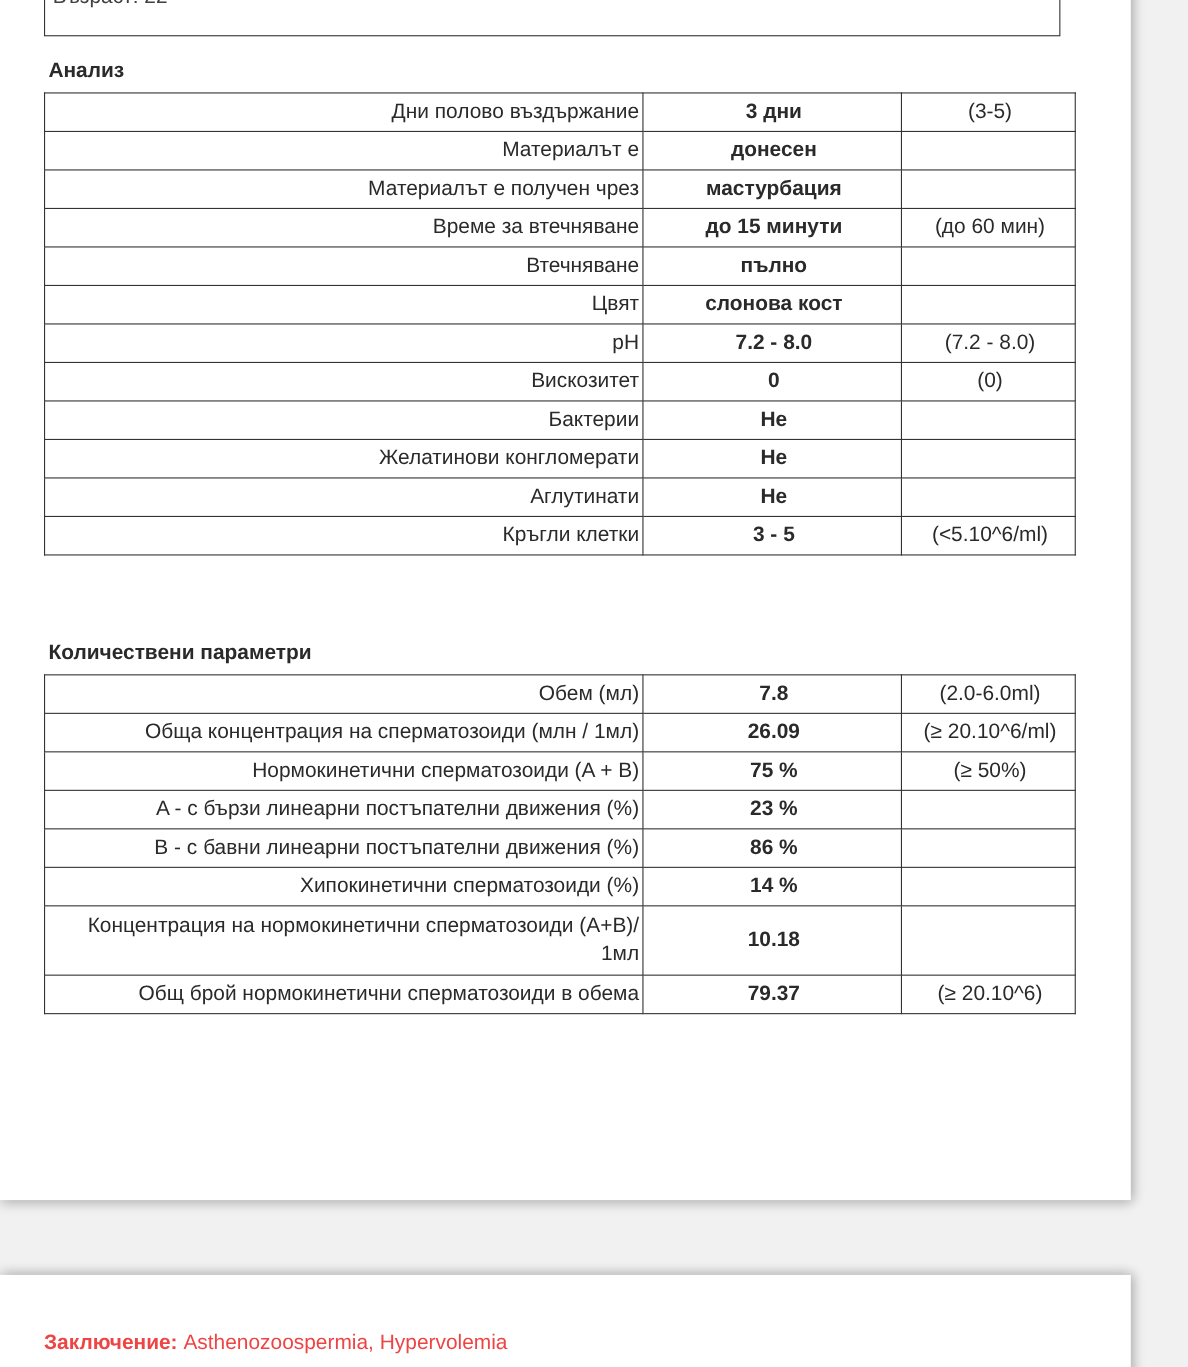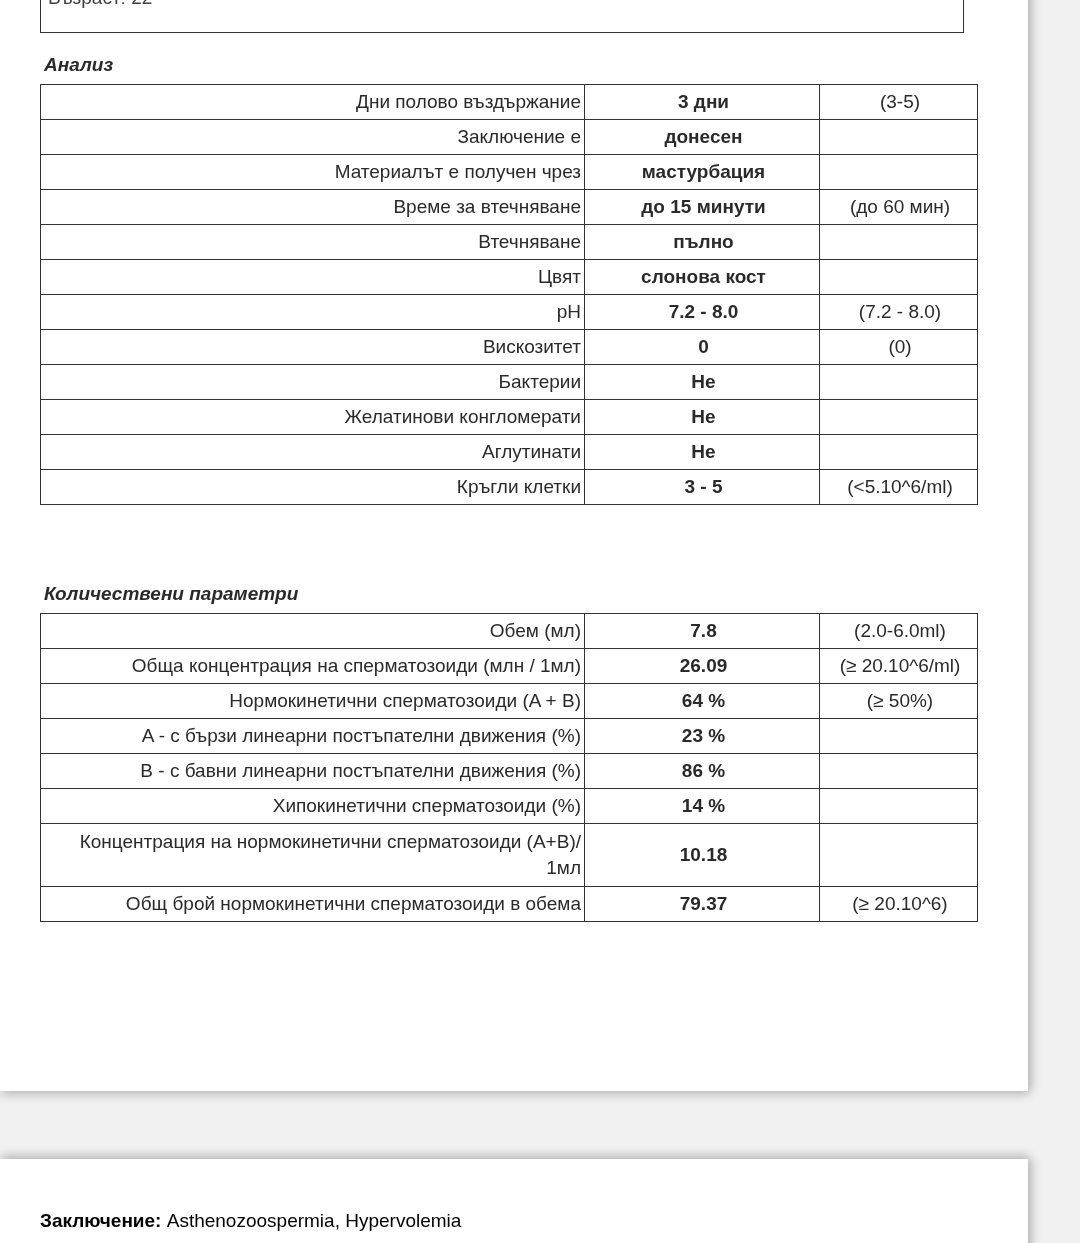--- a/index.html
+++ b/index.html
@@ -45,21 +45,20 @@
       left: 7px;
       bottom: 23px;
       font-size: 19px;
       color: #404040;
     }
     .section-title {
       position: absolute;
       left: 44px;
       font-size: 19px;
       font-weight: bold;
-      font-style: italic;
       color: #2a2a2a;
     }
     table.data {
       position: absolute;
       left: 40px;
       width: 926px;
       border-collapse: collapse;
       table-layout: fixed;
       font-size: 19px;
       color: #2a2a2a;
@@ -84,21 +83,21 @@
       width: 148px;
     }
     table.data tr.tall td {
       height: 62px;
     }
     .conclusion {
       position: absolute;
       left: 40px;
       top: 51px;
       font-size: 19px;
-      color: #000000;
+      color: #ef4444;
     }
     .conclusion .c-label {
       font-weight: bold;
     }
   </style>
 </head>
 <body>
 
 <div class="page page-1">
   <div class="info-box">
@@ -108,21 +107,21 @@
   <div class="section-title" style="top:74px;">Анализ</div>
 
   <table class="data" style="top:104px;">
     <tbody>
       <tr>
         <td class="label">Дни полово въздържание</td>
         <td class="value">3 дни</td>
         <td class="ref">(3-5)</td>
       </tr>
       <tr>
-        <td class="label">Заключение е</td>
+        <td class="label">Материалът е</td>
         <td class="value">донесен</td>
         <td class="ref"></td>
       </tr>
       <tr>
         <td class="label">Материалът е получен чрез</td>
         <td class="value">мастурбация</td>
         <td class="ref"></td>
       </tr>
       <tr>
         <td class="label">Време за втечняване</td>
@@ -181,21 +180,21 @@
         <td class="value">7.8</td>
         <td class="ref">(2.0-6.0ml)</td>
       </tr>
       <tr>
         <td class="label">Обща концентрация на сперматозоиди (млн / 1мл)</td>
         <td class="value">26.09</td>
         <td class="ref">(≥ 20.10^6/ml)</td>
       </tr>
       <tr>
         <td class="label">Нормокинетични сперматозоиди (A + B)</td>
-        <td class="value">64 %</td>
+        <td class="value">75 %</td>
         <td class="ref">(≥ 50%)</td>
       </tr>
       <tr>
         <td class="label">A - с бързи линеарни постъпателни движения (%)</td>
         <td class="value">23 %</td>
         <td class="ref"></td>
       </tr>
       <tr>
         <td class="label">B - с бавни линеарни постъпателни движения (%)</td>
         <td class="value">86 %</td>

